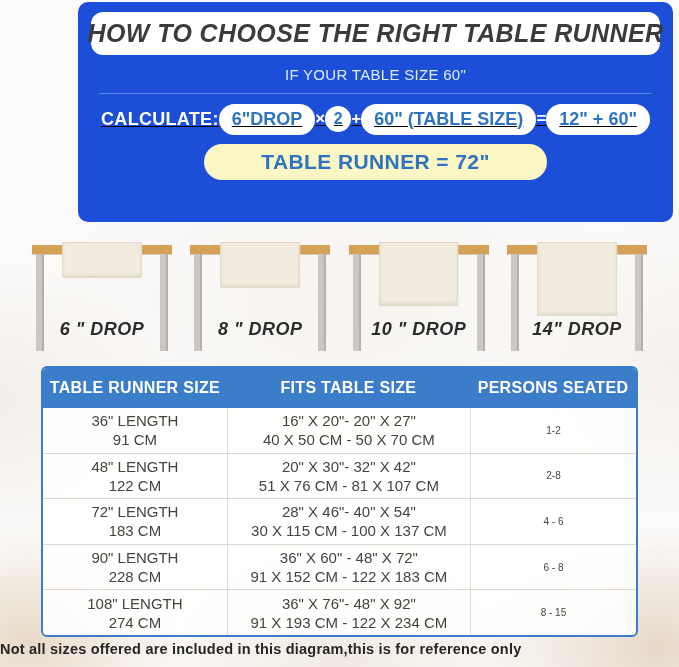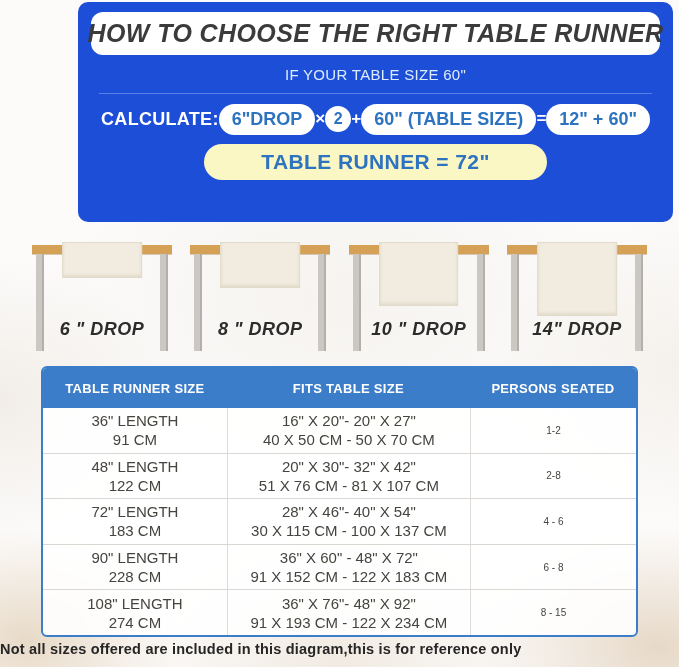--- a/index.html
+++ b/index.html
@@ -22,21 +22,21 @@
     background:#1d4ed8; border-radius:10px; box-sizing:border-box;margin-left:36px;}
   .title-box{margin:10px 13px 0 13px; height:43px; background:#ffffff; border-radius:12px;
     display:flex; align-items:center; justify-content:center;}
   .title-box h1{margin:0; font-size:25px; font-weight:800; font-style:italic;
     color:#3b3b3b; letter-spacing:.4px; white-space:nowrap;}
   .intro{margin-top:9px; text-align:center; color:#dcedfd; font-size:15px;
     font-weight:500; letter-spacing:.3px; line-height:21px;}
   .panel-divider{margin:8px auto 0 auto; width:93%; height:1px;
     background:rgba(255,255,255,.28);}
   .formula-row{margin-top:9px; display:flex; align-items:center; justify-content:center;
-    height:32px;}
+    height:32px;text-decoration:underline;}
   .calc-label{color:#ffffff; font-weight:bold; font-size:18px; letter-spacing:.3px;}
   .pill{background:#ffffff; color:#2d73bf; font-weight:bold; font-size:18px;
     border-radius:16px; padding:3px 13px 4px 13px; white-space:nowrap; line-height:24px;}
   .op{color:#ffffff; font-weight:bold; font-size:17px;}
   .num-circle{width:26px; height:26px; border-radius:50%; background:#ffffff;
     color:#2d73bf; font-weight:bold; font-size:16px; display:flex; align-items:center;
     justify-content:center;}
   .result-pill{margin:9px auto 0 auto; width:343px; height:36px; background:#faf7c5;
     border-radius:18px; display:flex; align-items:center; justify-content:center;
     color:#2d73bf; font-weight:bold; font-size:21px; letter-spacing:.4px;}
@@ -57,21 +57,21 @@
   .d3 .runner{height:64px;} .d4 .runner{height:74px;}
   .drop-label{position:absolute; top:86px; left:0; right:0; text-align:center;
     font-size:18px; font-weight:800; font-style:italic; color:#2c2c2c; letter-spacing:.5px;}
 
   
   .size-table{position:absolute; left:41px; top:366px; width:597px; height:271px;
     box-sizing:border-box; border:2px solid #3b7dc8; border-radius:6px; overflow:hidden;
     background:rgba(255,255,255,.88); display:flex; flex-direction:column;}
   .st-header{height:40px; flex:0 0 40px; background:#3b7dc8; display:flex;}
   .st-header .cell{display:flex; align-items:center; justify-content:center;
-    color:#ffffff; font-weight:bold; font-size:13px; letter-spacing:.3px;}
+    color:#ffffff; font-weight:bold; font-size:16px; letter-spacing:.3px;}
   .st-body{flex:1; display:flex; flex-direction:column;}
   .st-row{flex:1; display:flex;}
   .st-row + .st-row{border-top:1px solid #dbd8d3;}
   .cell{box-sizing:border-box;}
   .col1{width:31%;} .col2{width:41%;} .col3{width:28%;text-align:right;}
   .st-row .cell{display:flex; flex-direction:column; align-items:center;
     justify-content:center; color:#45443f; font-size:15px; line-height:19px;
     text-align:center;}
   .st-row .col2, .st-row .col3{border-left:1px solid #dfdcd7;}
   .st-row .col3{font-size:10px;}

